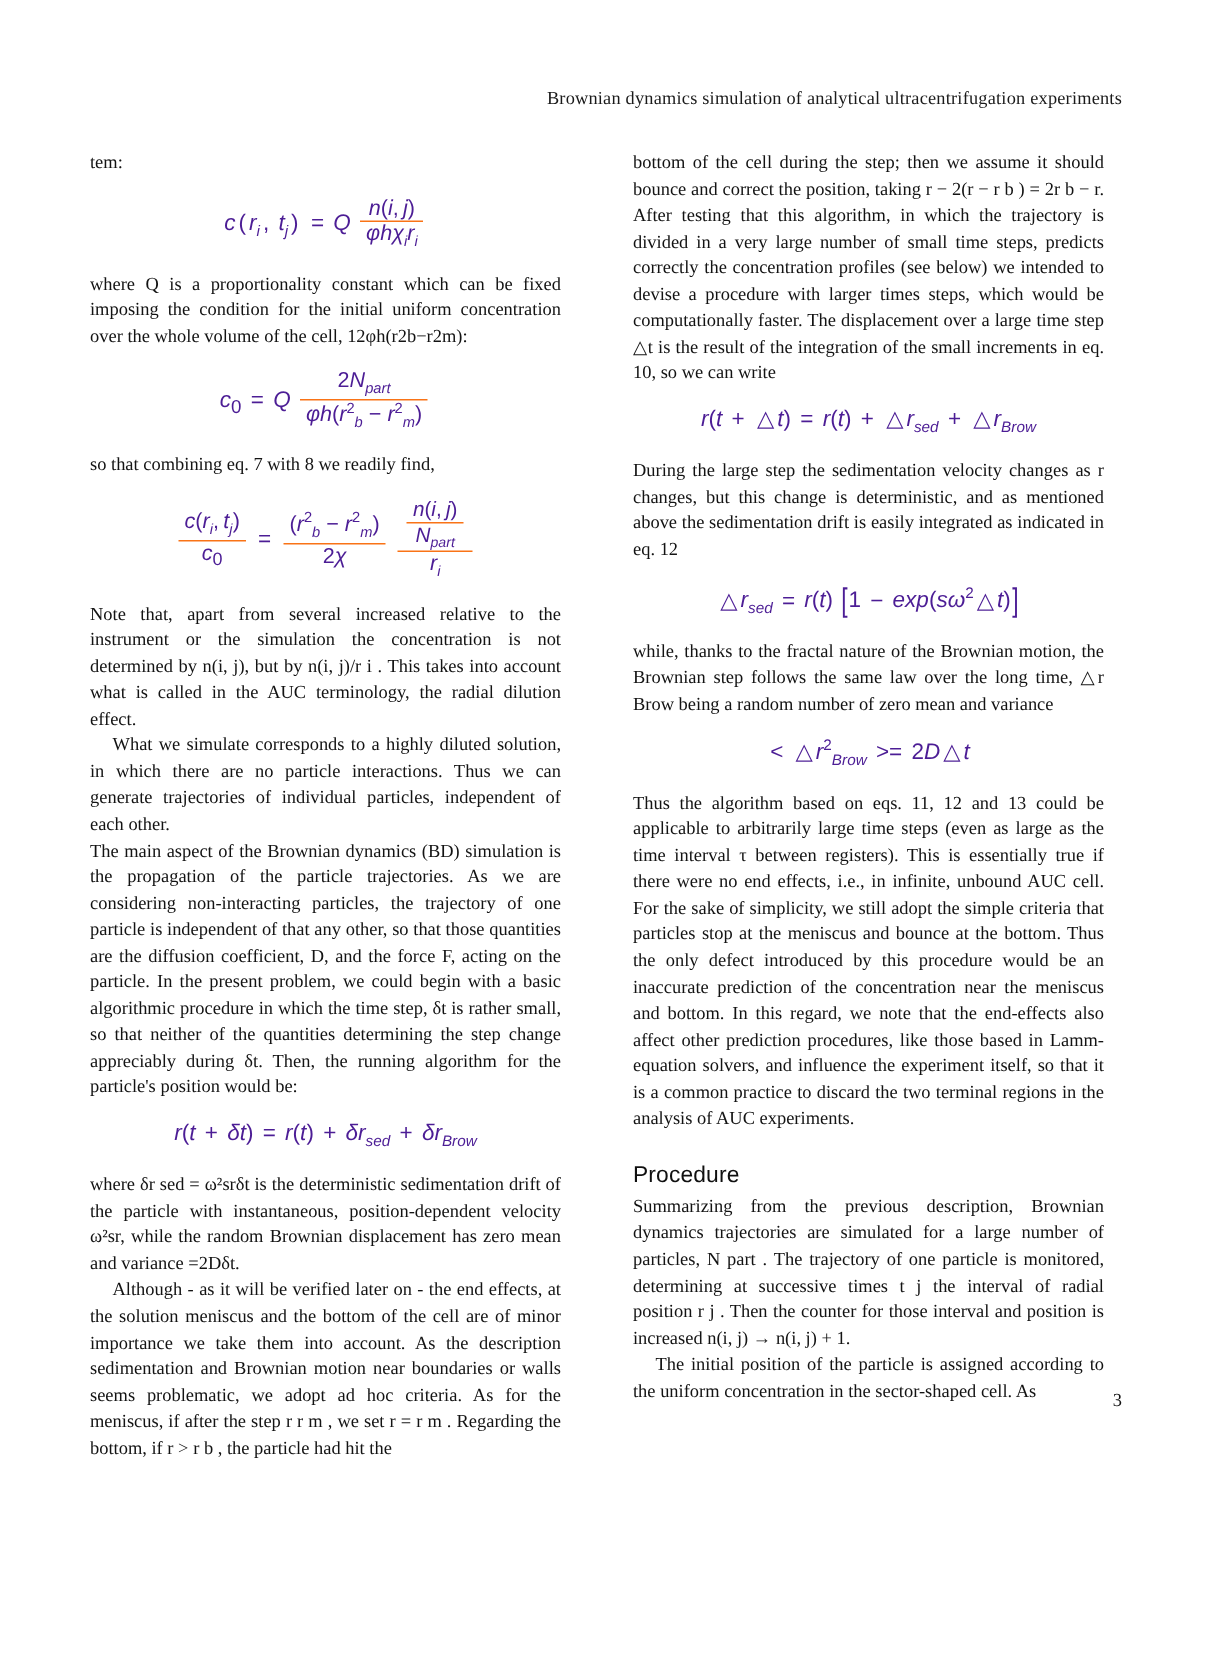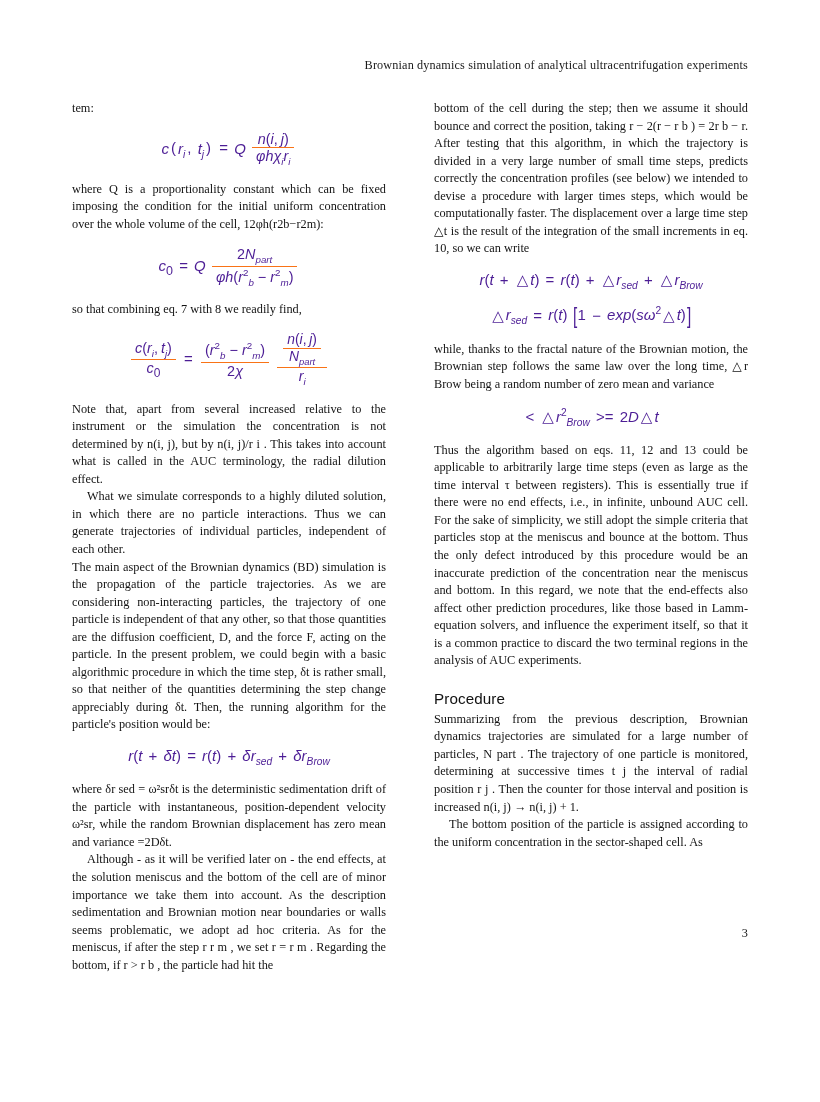--- a/index.html
+++ b/index.html
@@ -23,21 +23,21 @@
     right: 72px;
     font-family: "Liberation Serif", "DejaVu Serif", serif;
     font-size: 12.2px;
     letter-spacing: 0.15px;
     color: #1a1a1a;
     white-space: nowrap;
   }
   .columns {
     position: absolute;
     top: 100px;
-    left: 72px;
+    left: 60px;
     width: 676px;
     display: flex;
     gap: 48px;
   }
   .col {
     width: 319px;
   }
   p {
     margin: 0;
     font-size: 12.3px;
@@ -193,20 +193,21 @@
       <div class="eq">
         <span class="mi">r</span>(<span class="mi">t</span> <span class="mo">+</span> <span class="mo">△</span><span class="mi">t</span>)
         <span class="mo">=</span>
         <span class="mi">r</span>(<span class="mi">t</span>)
         <span class="mo">+</span>
         <span class="mo">△</span><span class="mi">r</span><sub class="s">sed</sub>
         <span class="mo">+</span>
         <span class="mo">△</span><span class="mi">r</span><sub class="s">Brow</sub>
       </div>
 
+      <p>During the large step the sedimentation velocity changes as r changes, but this change is deterministic, and as mentioned above the sedimentation drift is easily integrated as indicated in eq. 12</p>
 
       <div class="eq">
         <span class="mo">△</span><span class="mi">r</span><sub class="s">sed</sub>
         <span class="mo">=</span>
         <span class="mi">r</span>(<span class="mi">t</span>)
         <span class="bracket">[</span><span>1</span> <span class="mo">−</span> <span class="mi">exp</span>(<span class="mi">s</span><span class="mi">ω</span><sup class="sn">2</sup><span class="mo">△</span><span class="mi">t</span>)<span class="bracket">]</span>
       </div>
 
       <p>while, thanks to the fractal nature of the Brownian motion, the Brownian step follows the same law over the long time, △r Brow being a random number of zero mean and variance</p>
 
@@ -216,21 +217,21 @@
         <span class="mo">&gt;=</span>
         2<span class="mi">D</span><span class="mo">△</span><span class="mi">t</span>
       </div>
 
       <p>Thus the algorithm based on eqs. 11, 12 and 13 could be applicable to arbitrarily large time steps (even as large as the time interval τ between registers). This is essentially true if there were no end effects, i.e., in infinite, unbound AUC cell. For the sake of simplicity, we still adopt the simple criteria that particles stop at the meniscus and bounce at the bottom. Thus the only defect introduced by this procedure would be an inaccurate prediction of the concentration near the meniscus and bottom. In this regard, we note that the end-effects also affect other prediction procedures, like those based in Lamm-equation solvers, and influence the experiment itself, so that it is a common practice to discard the two terminal regions in the analysis of AUC experiments.</p>
 
       <h2 class="section">Procedure</h2>
 
       <p>Summarizing from the previous description, Brownian dynamics trajectories are simulated for a large number of particles, N part . The trajectory of one particle is monitored, determining at successive times t j the interval of radial position r j . Then the counter for those interval and position is increased n(i, j) → n(i, j) + 1.</p>
 
-      <p class="indent">The bottom position of the particle is assigned according to the uniform concentration in the sector-shaped cell. As</p>
+      <p class="indent">The initial position of the particle is assigned according to the uniform concentration in the sector-shaped cell. As</p>
 
     </div>
 
   </div>
 
   <div class="page-number">3</div>
 
 </div>
 
 </body></html>

